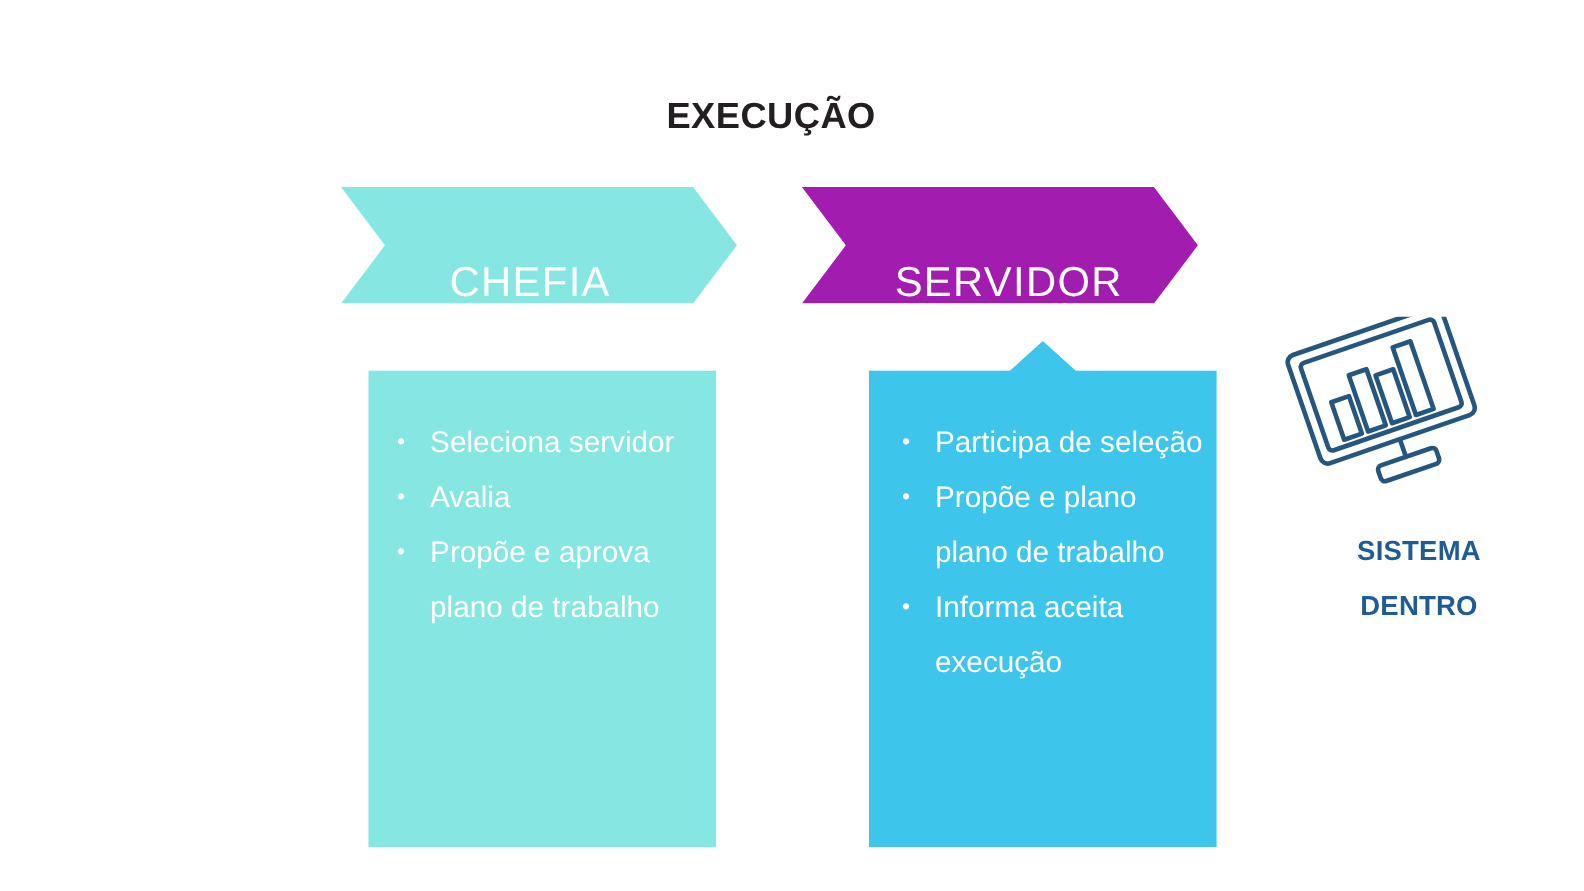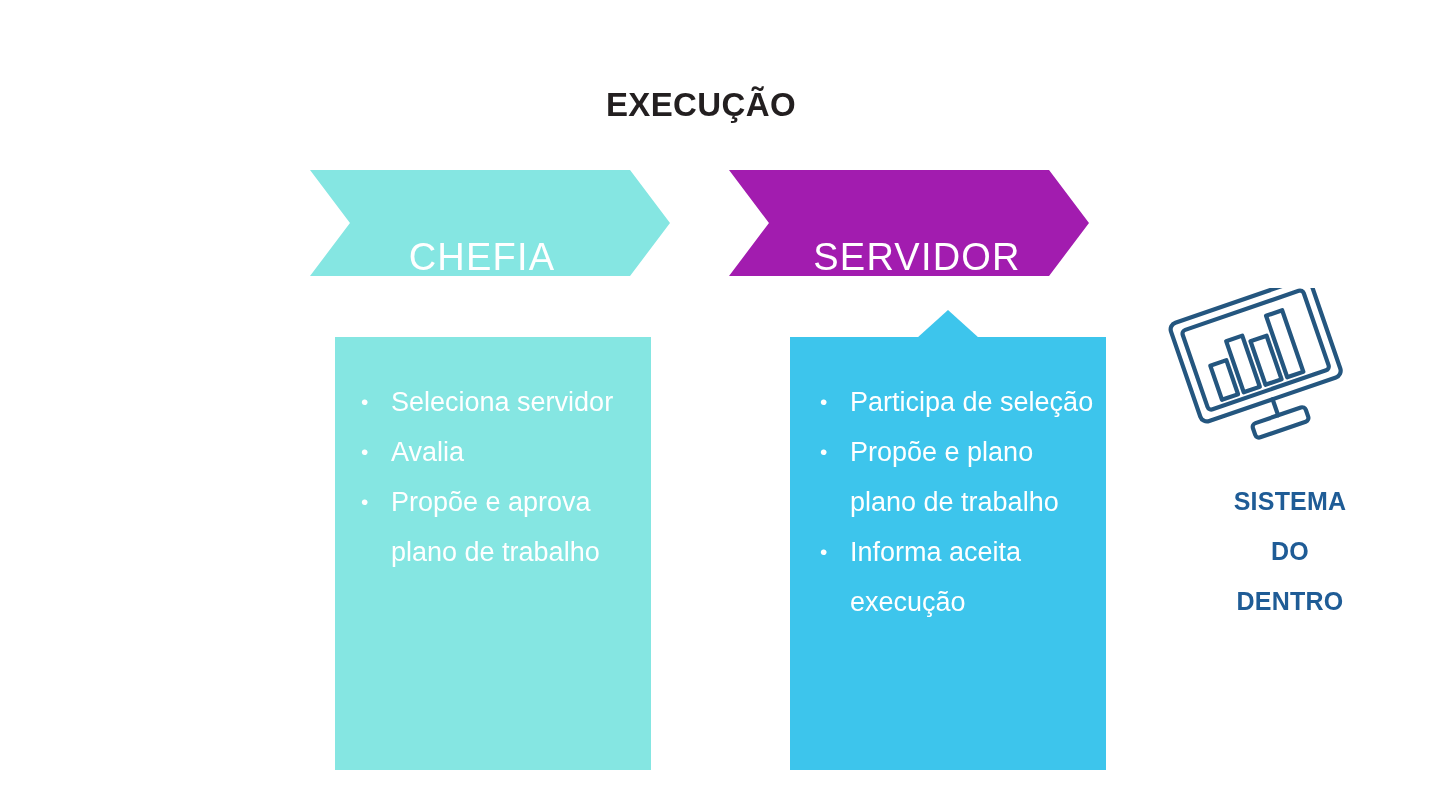--- a/index.html
+++ b/index.html
@@ -207,17 +207,16 @@
 
         <path d="M102 114 L102 131"></path>
 
         <rect x="74" y="131" width="56" height="15" rx="4" ry="4"></rect>
       </g>
     </svg>
   </div>
 
   <div id="system-caption">
     <span class="caption-line">SISTEMA</span>
-    <span class="caption-line">DO</span>
     <span class="caption-line">DENTRO</span>
   </div>
 
 </div>
 
 </body></html>

